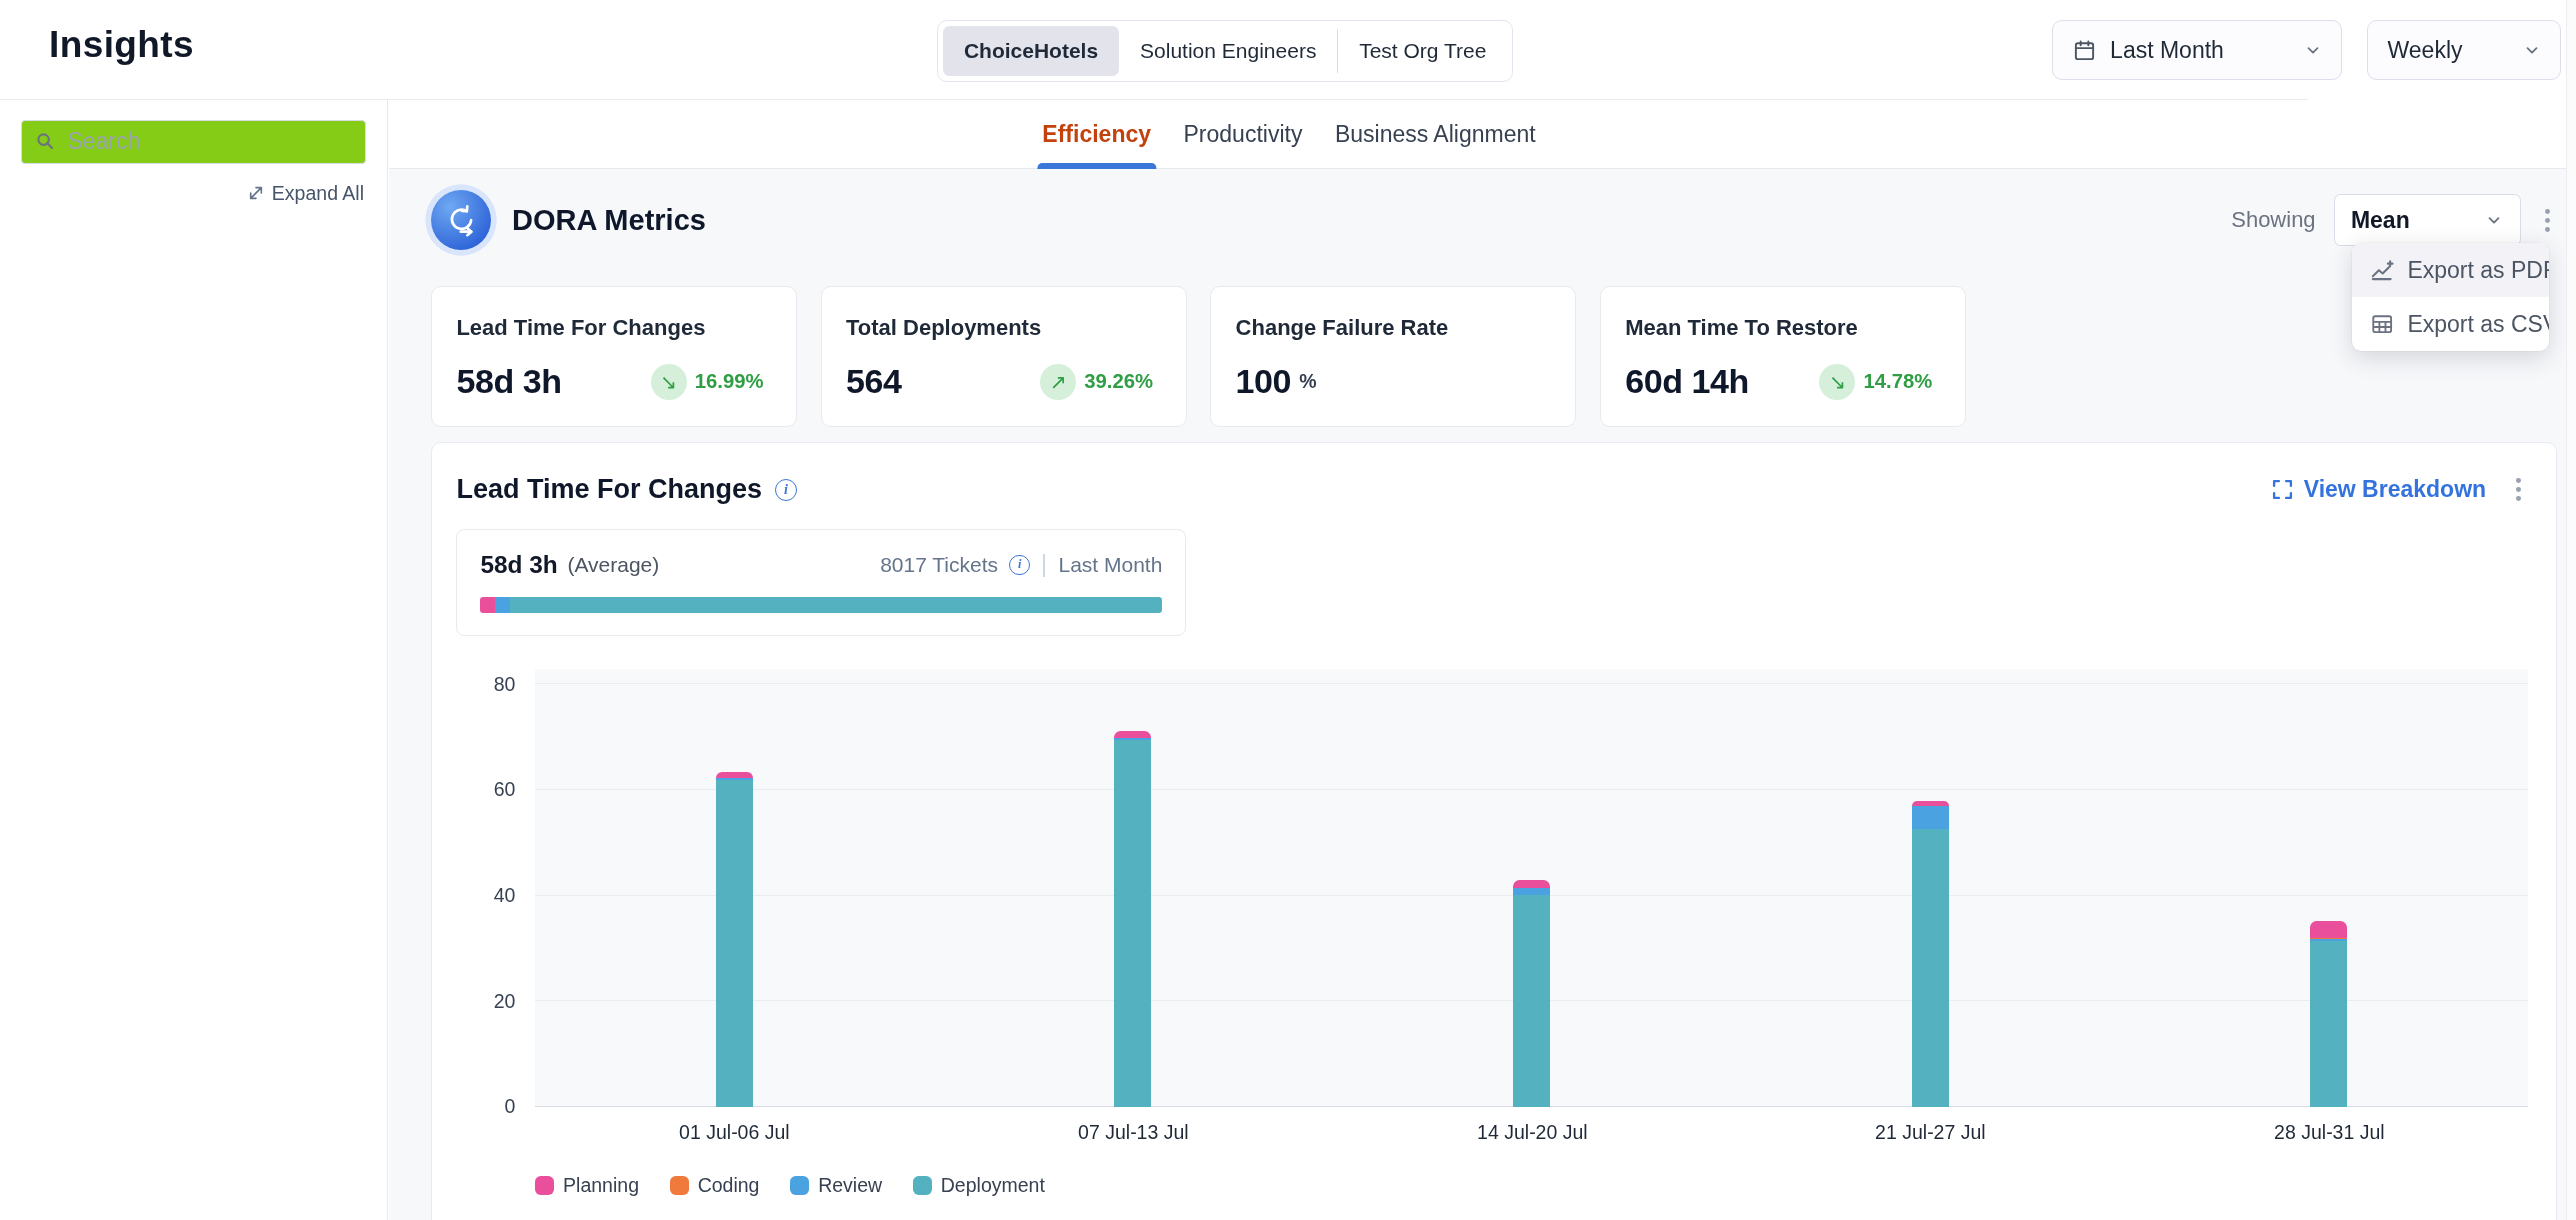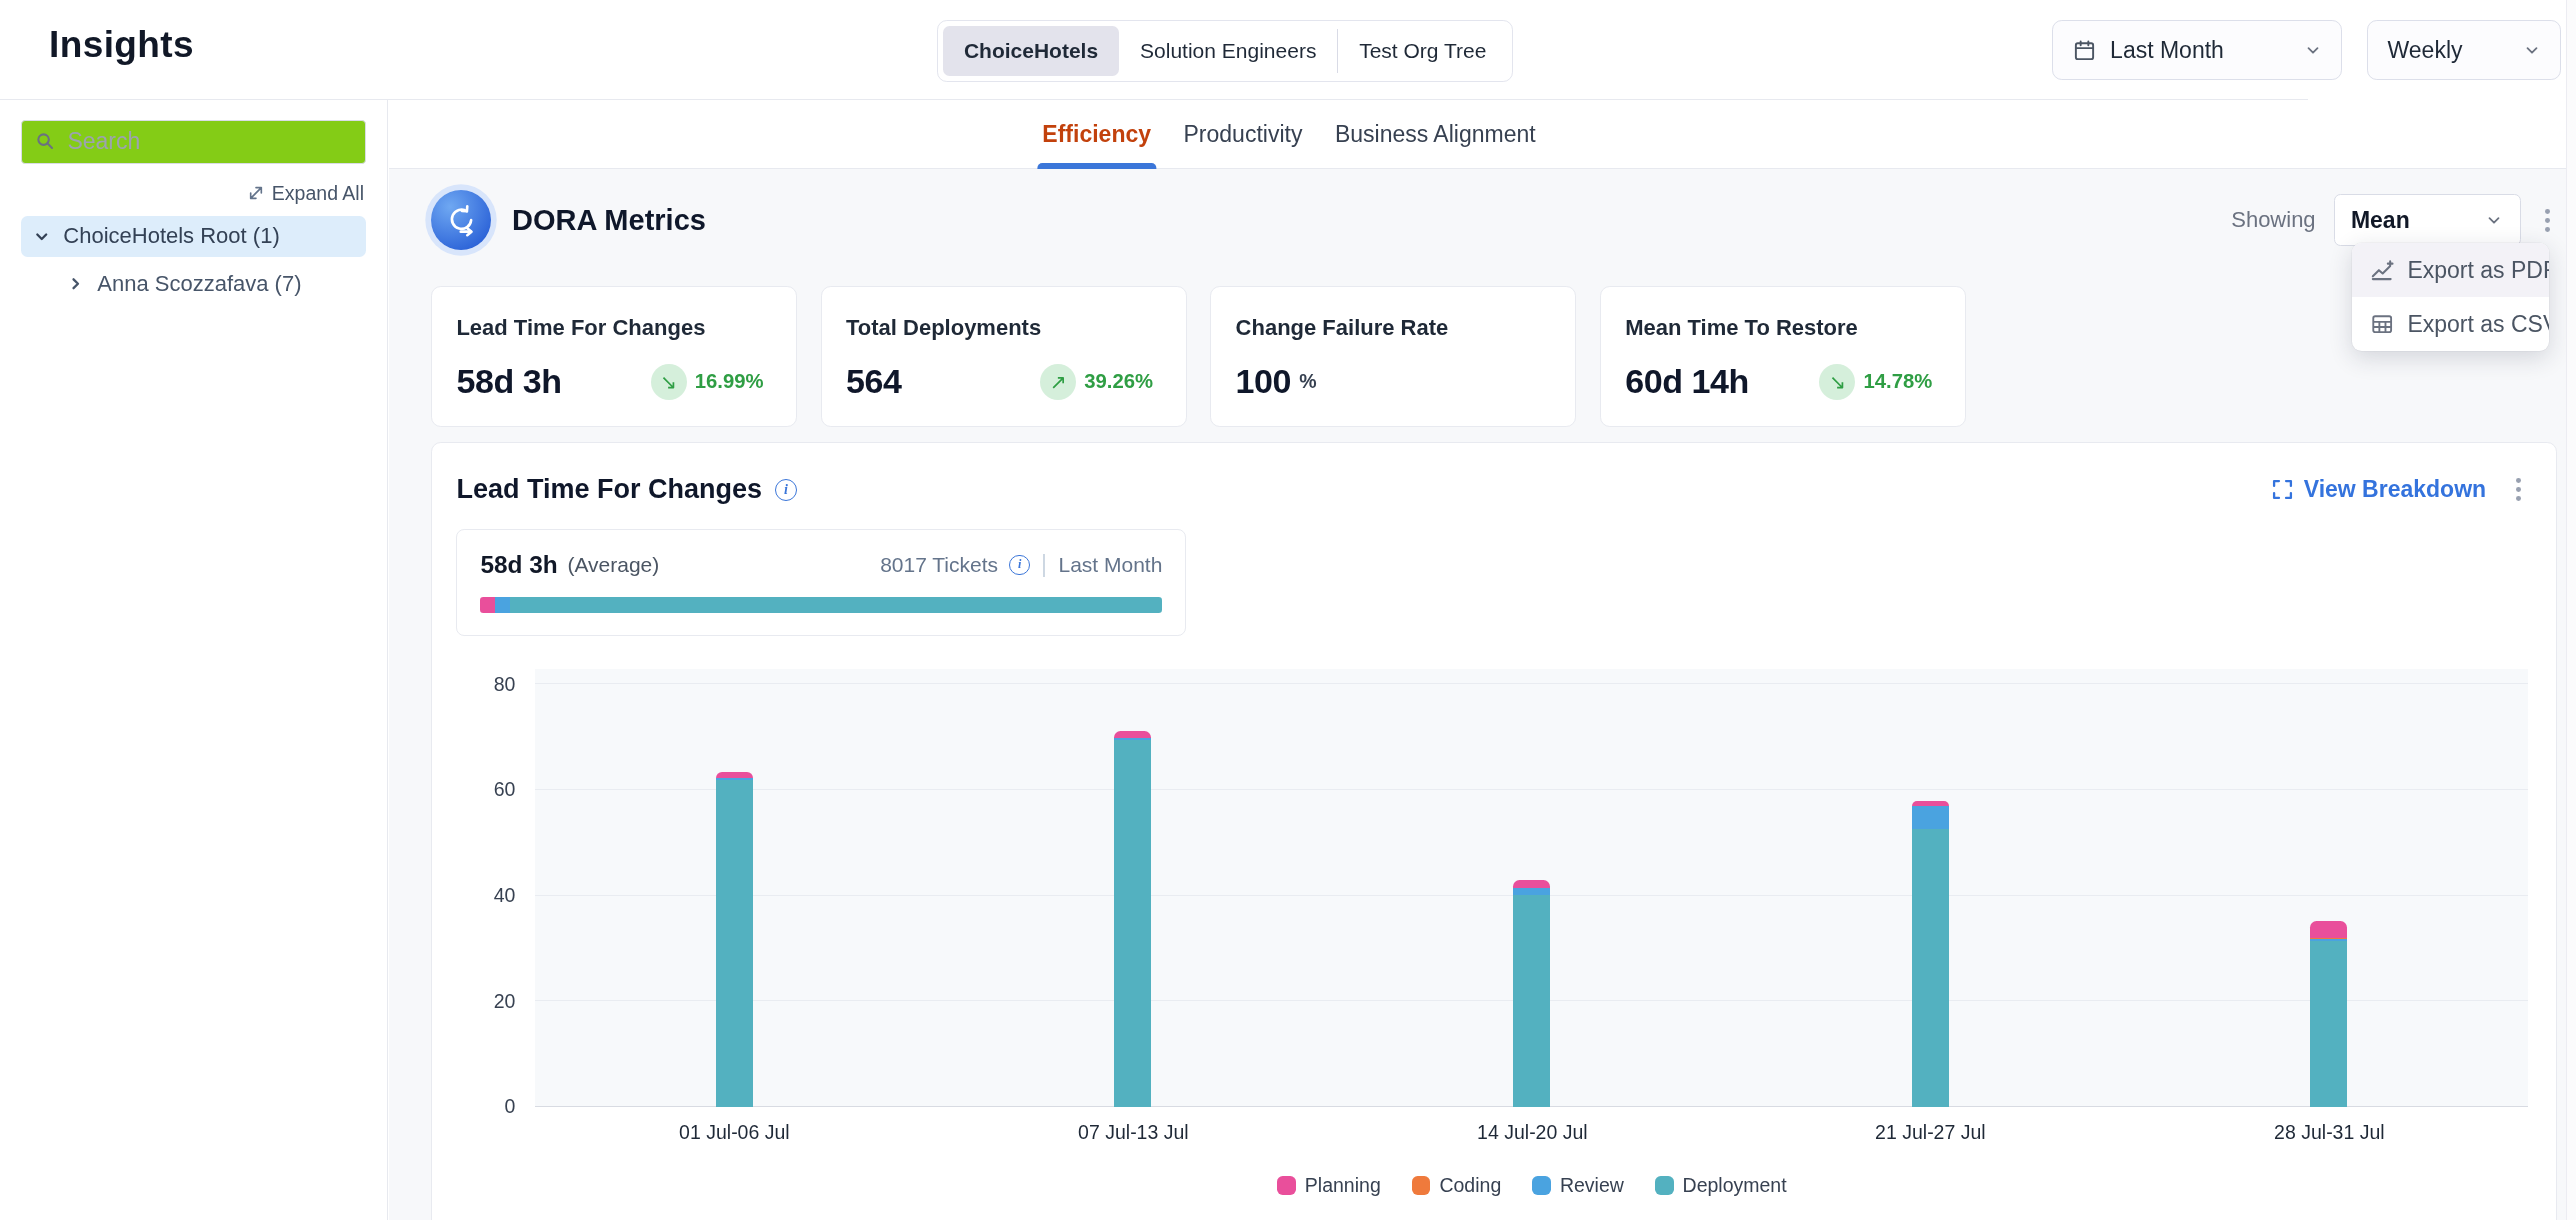--- a/index.html
+++ b/index.html
@@ -118,21 +118,21 @@
   
   .chart-area { position:absolute; left:24.4px; top:226px; width:2072px; height:569px; }
   .chart-plot { position:absolute; left:79px; top:0; width:1993px; height:438px; background:#f7f9fb; }
   .gridline { position:absolute; left:0; right:0; height:0.8px; background:#e9ecf1; }
   .gridline.zero { background:#d8dbe2; }
   .y-labels { position:absolute; left:0; top:0; width:59px; height:438px; }
   .ytick { position:absolute; right:0; width:59px; text-align:right; font-size:19.5px; color:#374151; }
   .bar { position:absolute; bottom:0; width:37px; display:flex; flex-direction:column-reverse; }
   .x-labels { position:absolute; left:0; top:452px; width:2072px; height:32.5px; }
   .xtick { position:absolute; width:244px; text-align:center; font-size:19.5px; color:#1f2937; }
-  .legend { position:absolute; left:79px; top:505px; width:1993px; display:flex; justify-content:center;
+  .legend { position:absolute; left:79px; top:505px; width:1993px; display:flex; justify-content:flex-start;
             gap:31px; align-items:center; }
   .legend-item { display:flex; align-items:center; gap:9px; font-size:19.5px; color:#374151; cursor:pointer; }
   .swatch { width:18.7px; height:18.7px; border-radius:5.7px; display:inline-block; }
 
   
   .scrollbar { position:absolute; right:0; top:0; width:9.8px; height:1221px; background:#fbfbfc;
                border-left:0.8px solid #ececf2; z-index:50; }
   svg { display:block; }
 </style>
 </head>
@@ -194,38 +194,20 @@
 
     <div class="expand-all">
       <span>
         <svg width="18" height="18" viewBox="0 0 22 22" fill="none" stroke="#64748b" stroke-width="2" stroke-linecap="round" stroke-linejoin="round">
             <path d="M4.5 17.5L17.5 4.5M11 4.5h6.5V11M4.5 11v6.5H11"></path>
           </svg>
       </span>
       <span>Expand All</span>
     </div>
 
-    <div class="tree">
-      <div class="tree-row selected">
-        <span>
-          <svg width="19.5" height="19.5" viewBox="0 0 22 22" fill="none" stroke="#334155" stroke-width="2.6" stroke-linecap="round" stroke-linejoin="round">
-              <path d="M6 8.5l5 5 5-5"></path>
-            </svg>
-        </span>
-        <span>ChoiceHotels Root (1)</span>
-      </div>
-      <div class="tree-row child">
-        <span>
-          <svg width="19.5" height="19.5" viewBox="0 0 22 22" fill="none" stroke="#475569" stroke-width="2.6" stroke-linecap="round" stroke-linejoin="round">
-              <path d="M8.5 6l5 5-5 5"></path>
-            </svg>
-        </span>
-        <span>Anna Scozzafava (7)</span>
-      </div>
-    </div>
   </div>
 
   <div class="main">
     <div class="tab-bar">
       <div class="tabs">
         <div class="tab active">
           <span>Efficiency</span>
           <span class="underline"></span>
         </div>
         <div class="tab">

